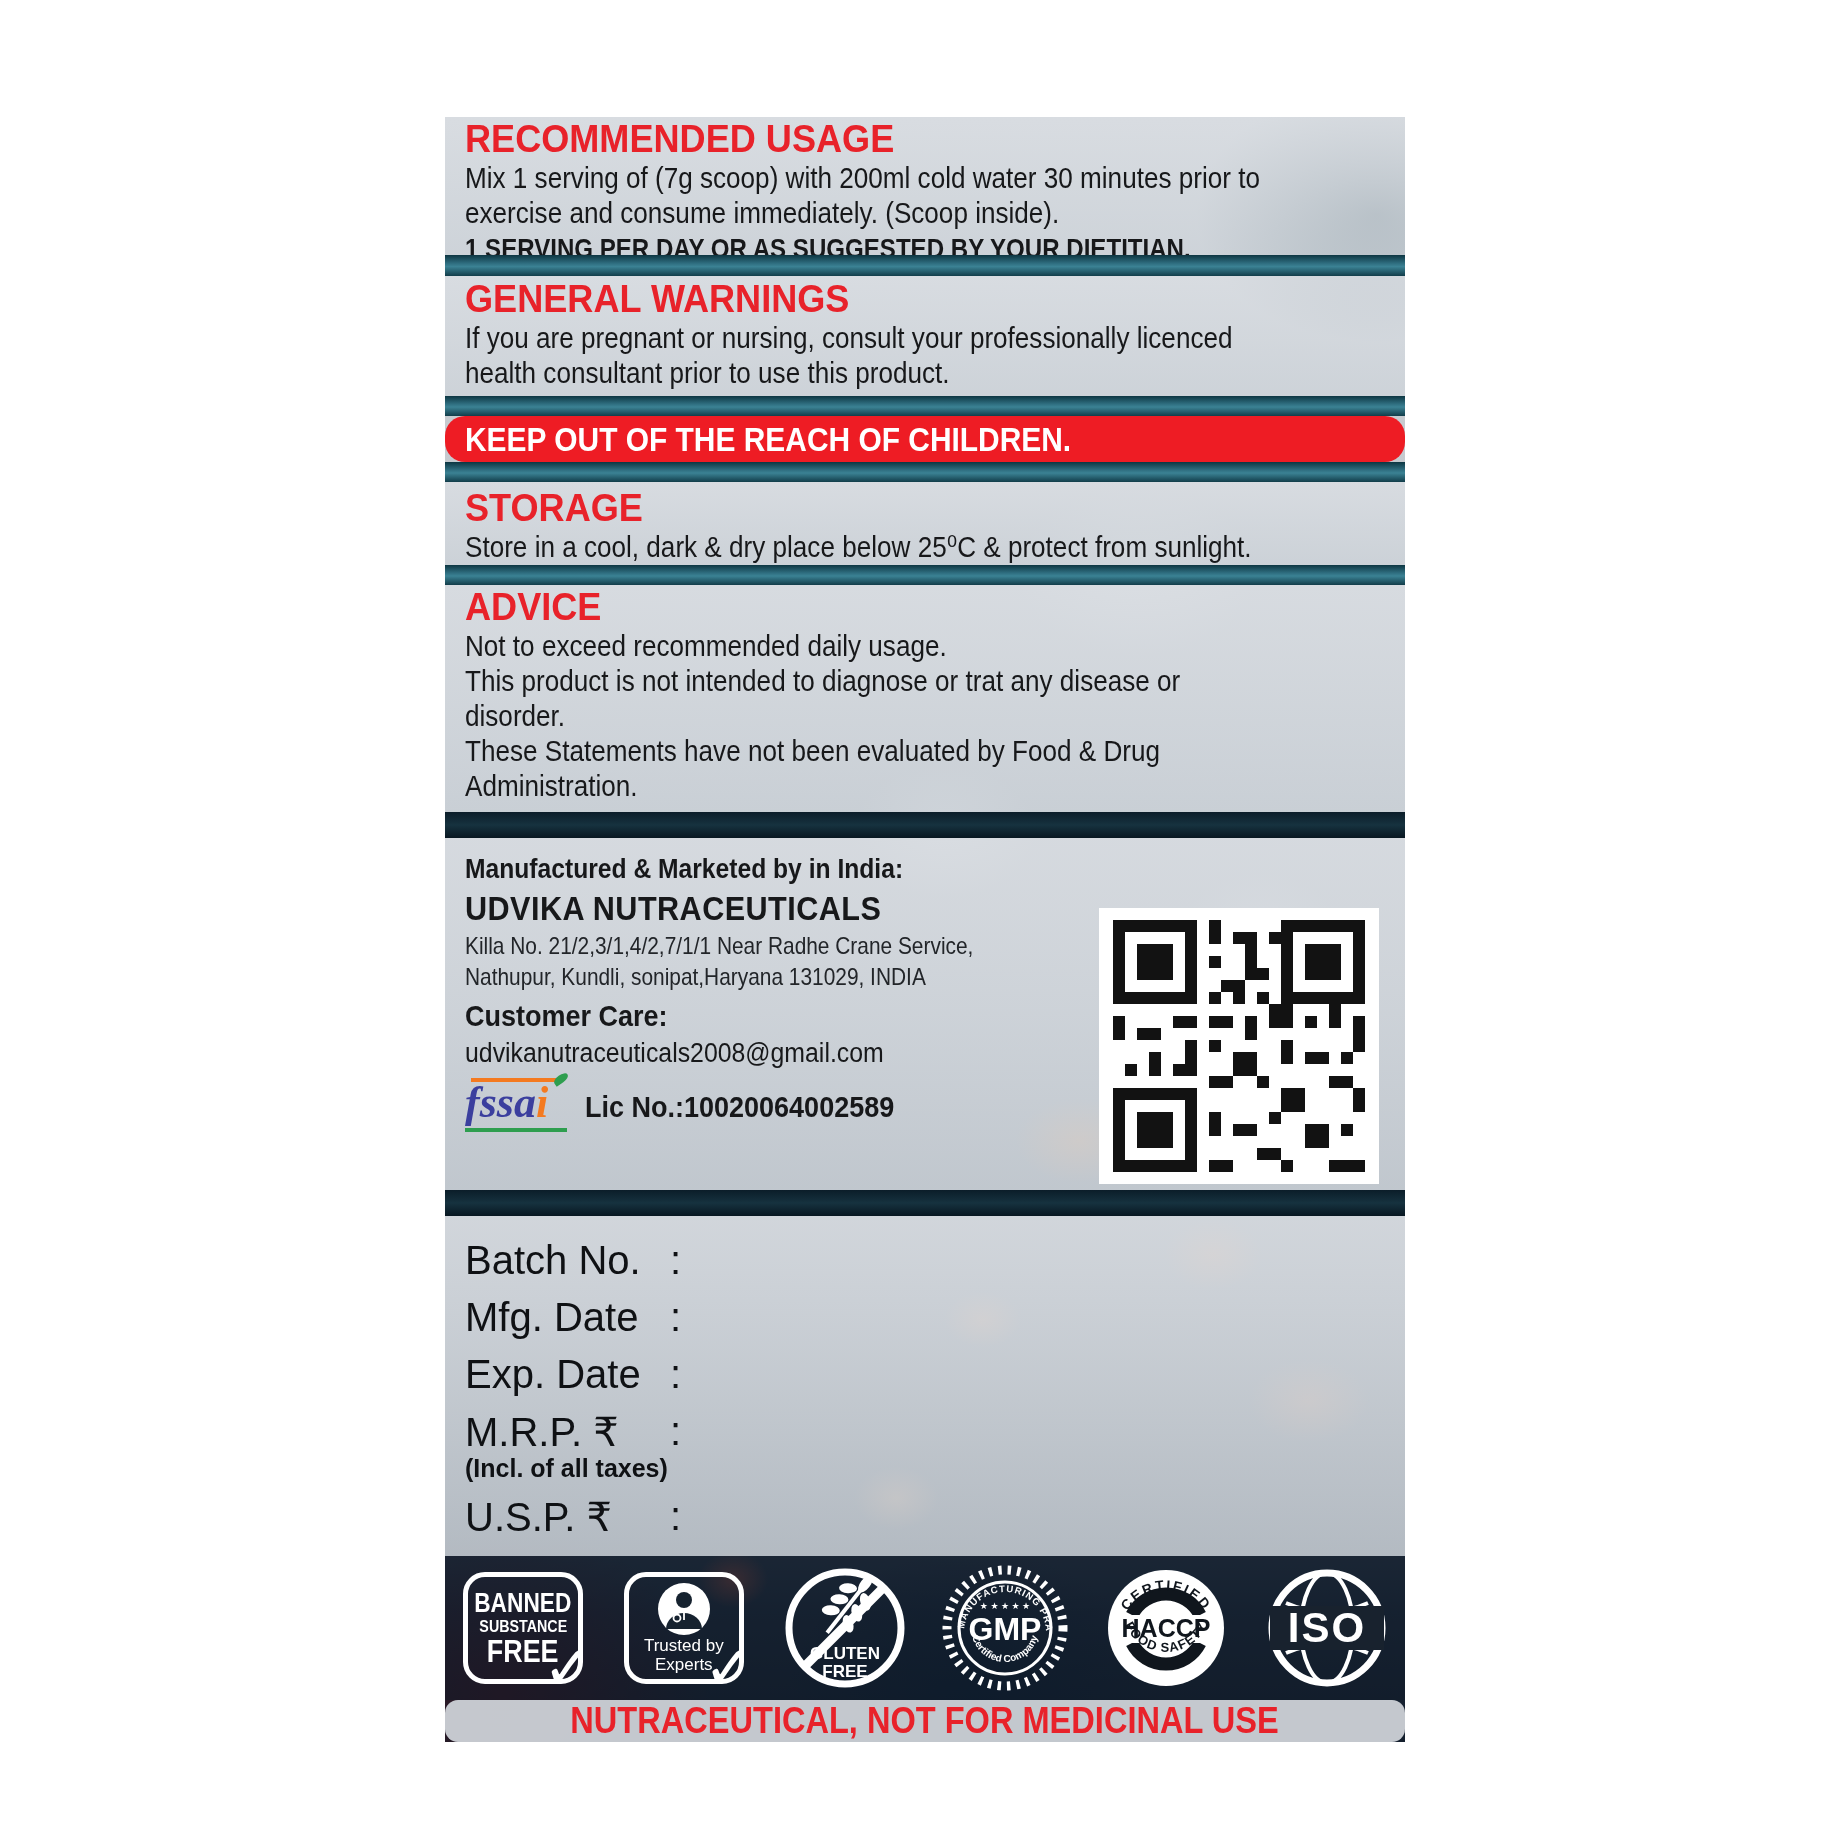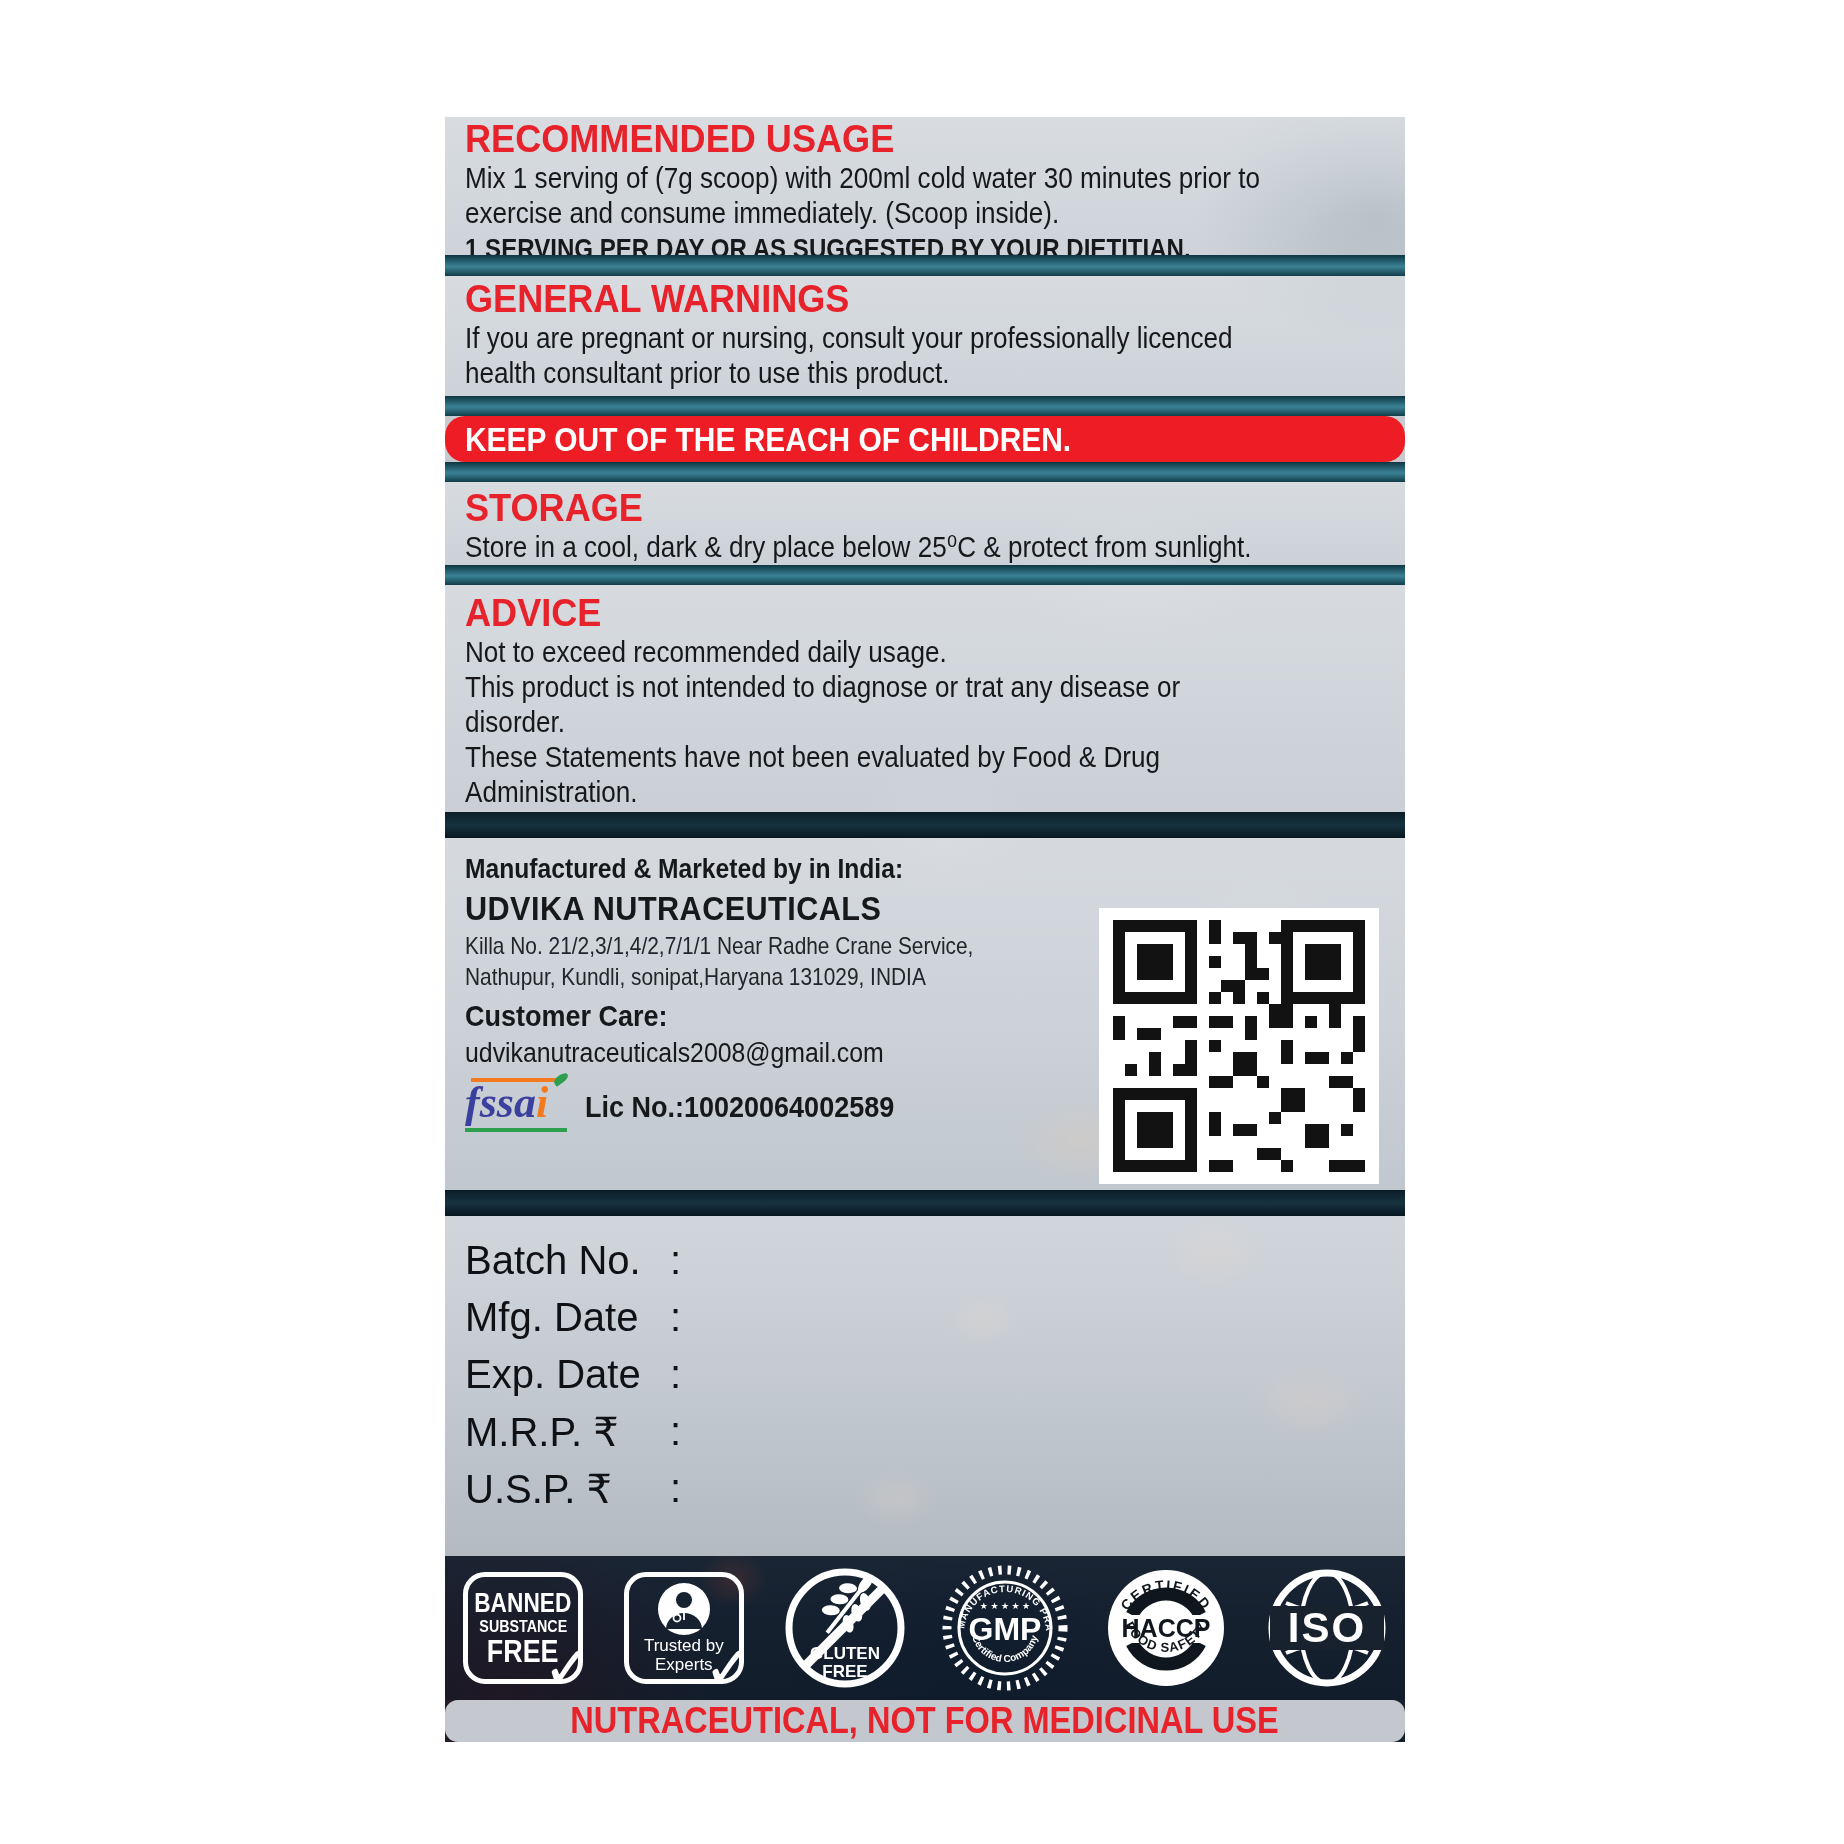--- a/index.html
+++ b/index.html
@@ -24,21 +24,21 @@
   .sec{position:relative;z-index:2;box-sizing:border-box;padding:0 20px;
        background:linear-gradient(rgba(217,221,226,.92), rgba(206,212,218,.84));}
   .h-red{font-size:38px;font-weight:700;color:#e8222a;margin:0;line-height:44px;
          transform:scaleX(.95);transform-origin:0 50%;white-space:nowrap;}
   .t{font-size:29px;line-height:35px;color:#17181a;margin:0;white-space:nowrap;
      transform:scaleX(.90);transform-origin:0 50%;}
   .t.b{font-weight:700;font-size:28px;transform:scaleX(.86);}
   .sec-usage{height:138px;}
   .sec-warn{height:120px;padding-top:1px;}
   .sec-storage{height:83px;padding-top:4px;}
-  .sec-advice{height:227px;padding-top:6px;}
+  .sec-advice{height:227px;}
   .div-teal{position:relative;z-index:2;height:20px;
       background:linear-gradient(180deg,#0d3642 0%,#2f6e80 40%,#3b8294 55%,#123d4a 100%);}
   .div-teal.tall{height:21px;}
   .div-dark{position:relative;z-index:2;height:26px;
       background:linear-gradient(180deg,#0b1d29 0%,#16323f 50%,#081721 100%);}
   .redbanner{position:relative;z-index:2;height:46px;background:#ee1c24;display:flex;align-items:center;padding:0 20px;border-radius:20px;}
   .redbanner span{color:#fff;font-weight:700;font-size:34px;white-space:nowrap;
       transform:scaleX(.88);transform-origin:0 50%;}
   
   .sec-manu{height:352px;padding-top:14px;}
@@ -219,20 +219,21 @@
         <span>:</span>
       </div>
       <div class="brow">
         <span class="lbl">Exp. Date</span>
         <span>:</span>
       </div>
       <div class="brow">
         <span class="lbl">M.R.P. ₹</span>
         <span>:</span>
       </div>
+      <div class="tax">(Incl. of all taxes)</div>
       <div class="brow">
         <span class="lbl">U.S.P. ₹</span>
         <span>:</span>
       </div>
     </section>
 
     <div class="badges">
 
       <div class="bdg">
         <div class="frame">

